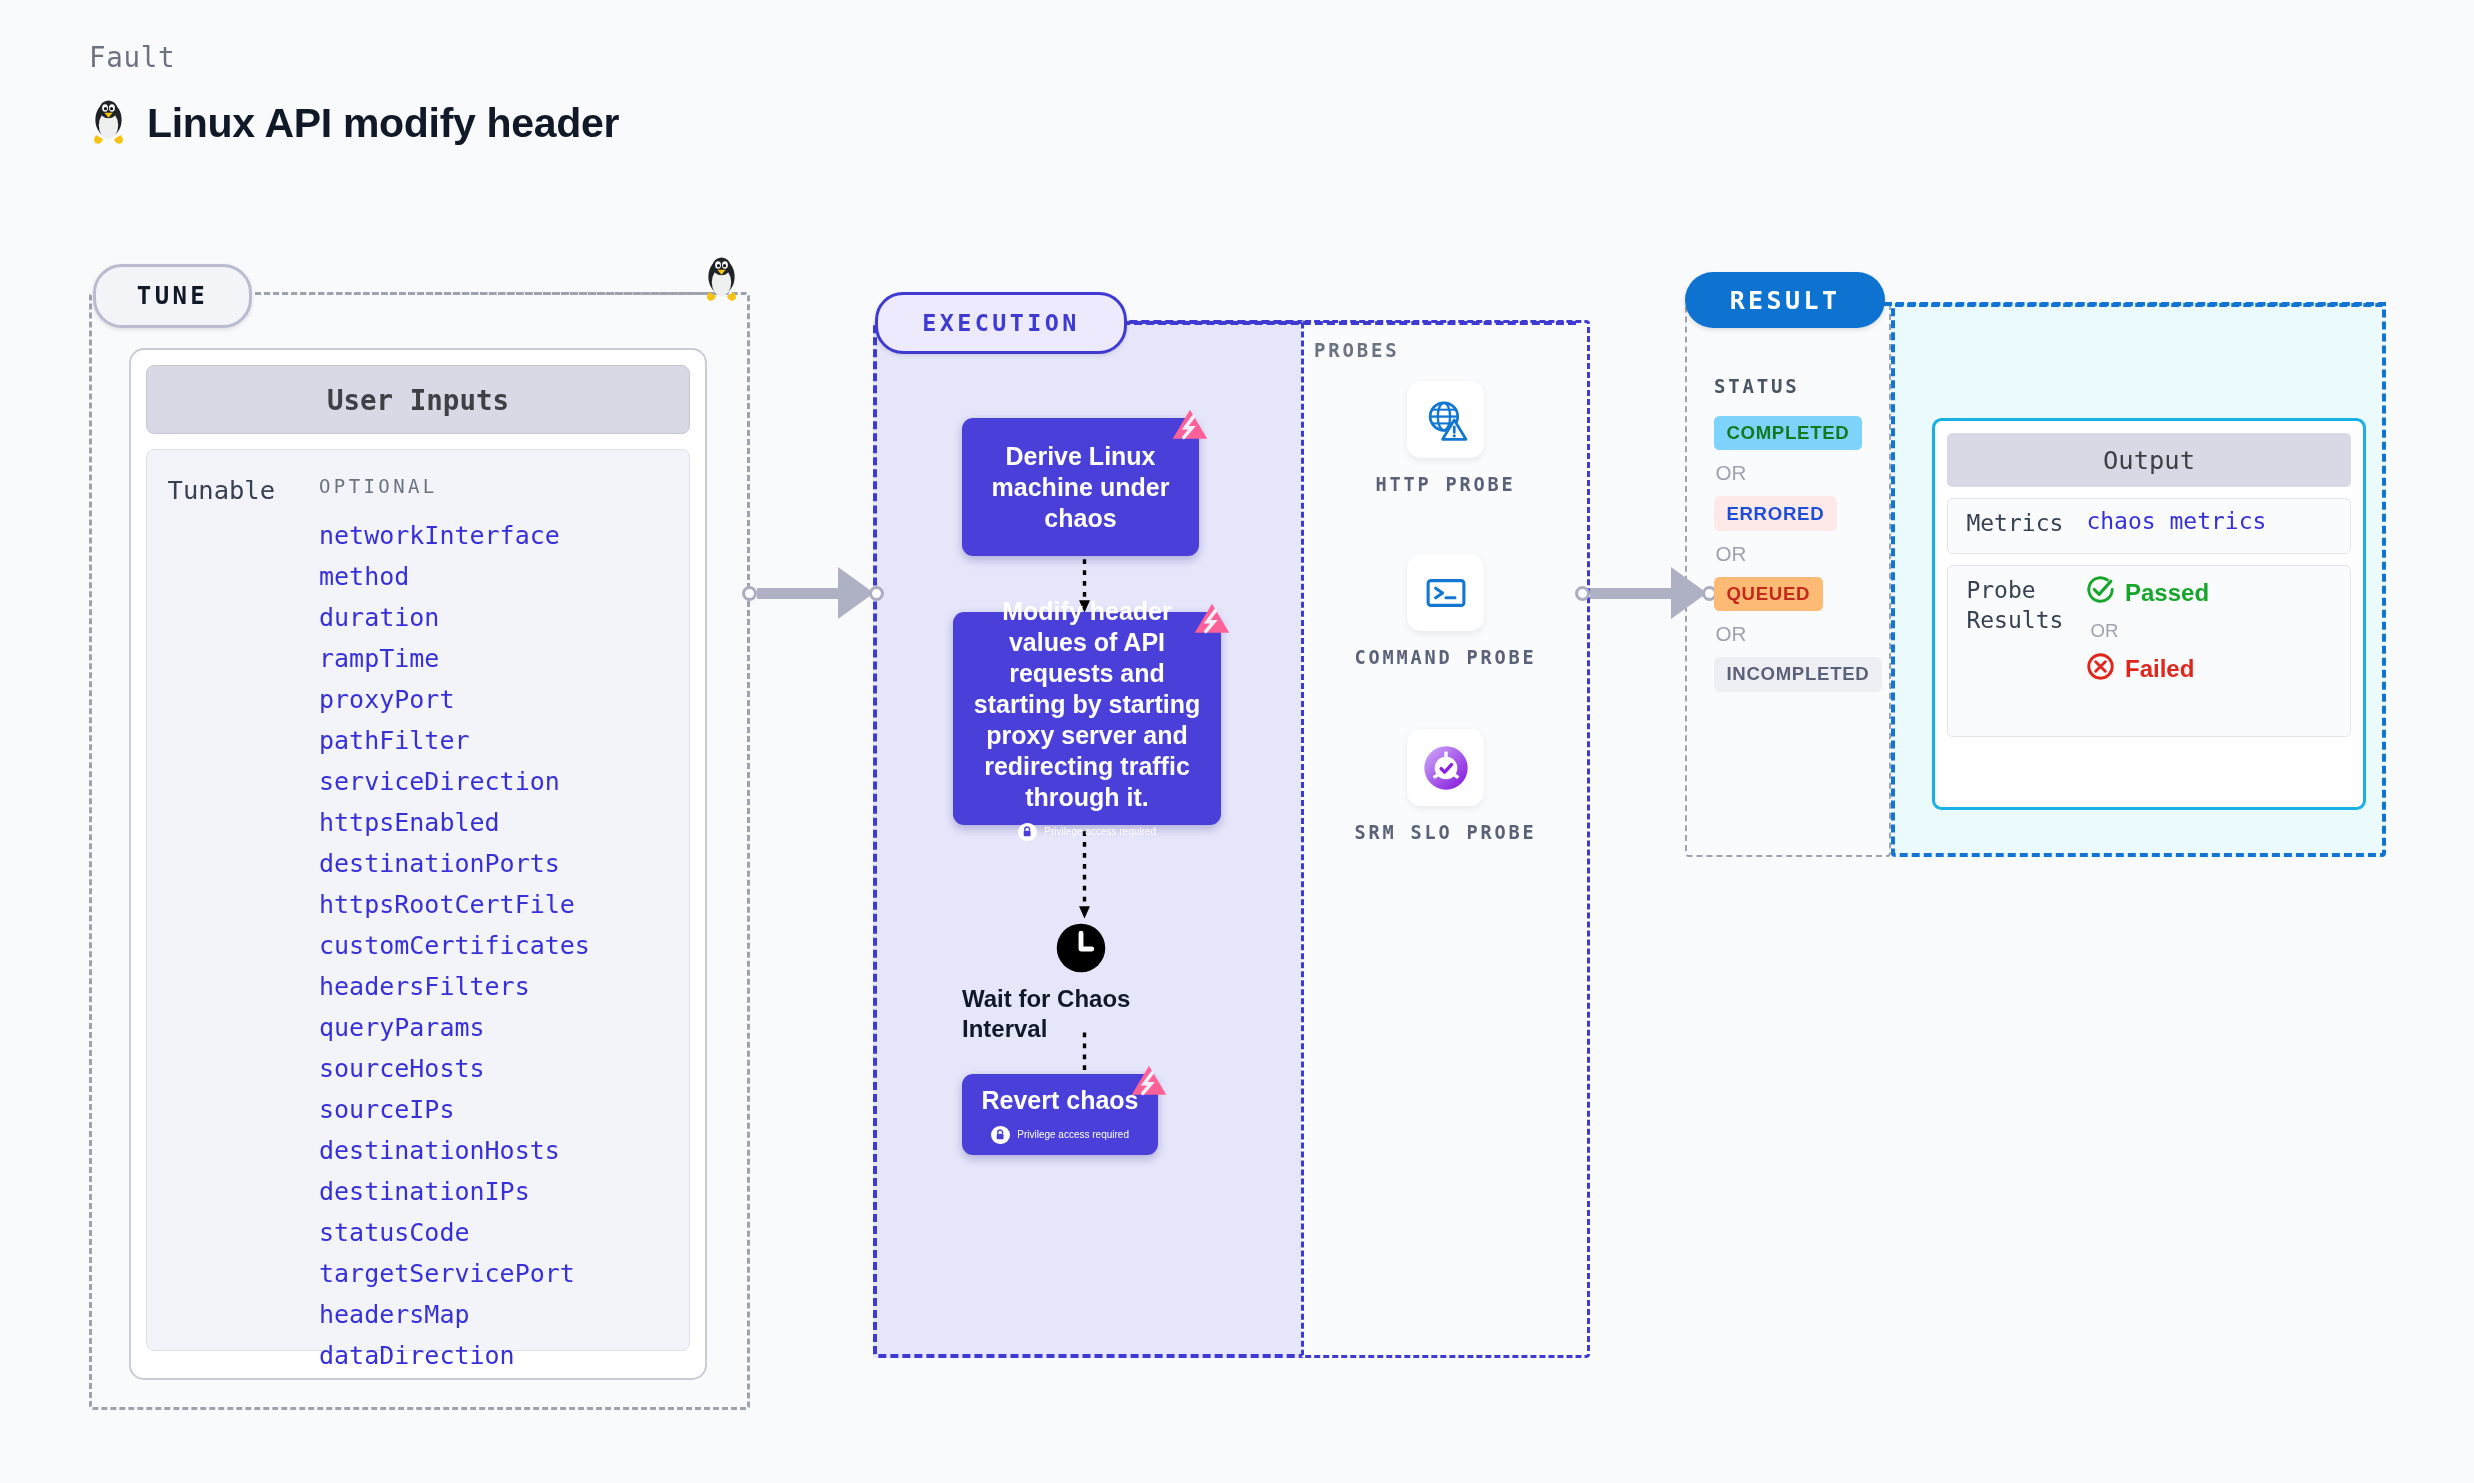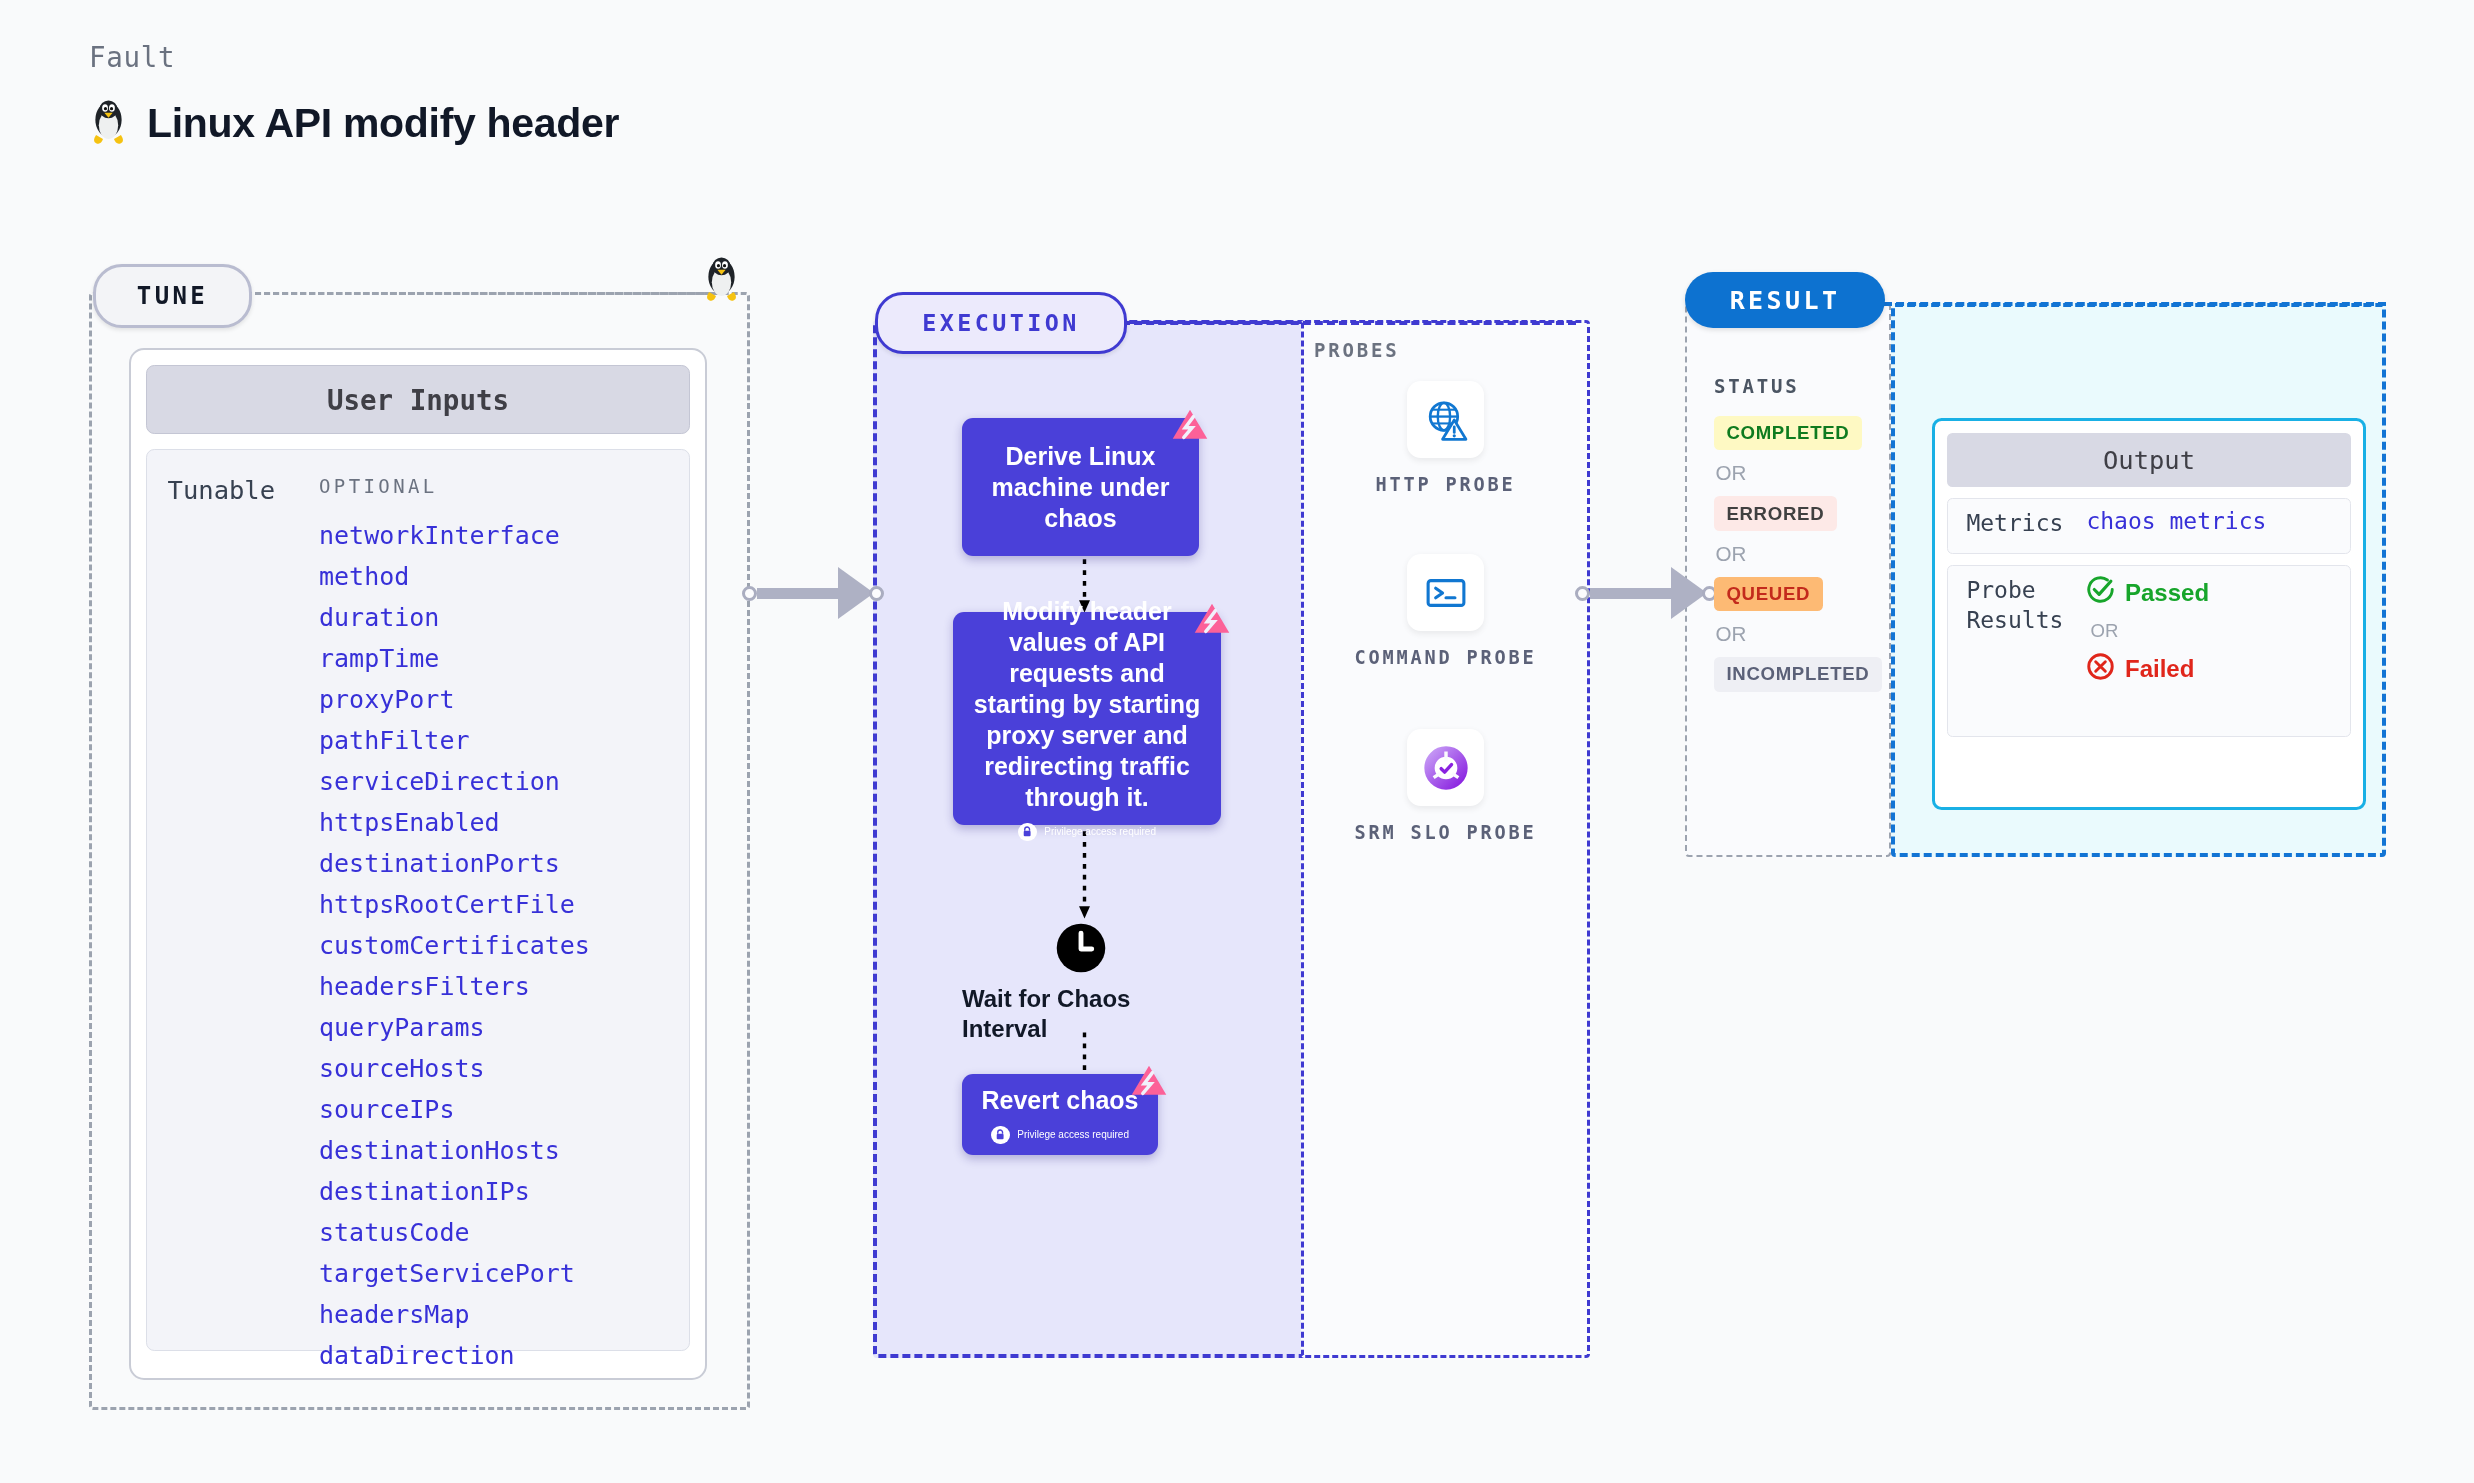--- a/index.html
+++ b/index.html
@@ -407,23 +407,23 @@
   <div class="dot" style="margin-left:-5.5px"></div>
 </div>
 
 <div id="result-status-panel" class="dashed"></div>
 <div id="result-panel" class="dashed"></div>
 <div id="result-dash-line"></div>
 <div id="result-badge">RESULT</div>
 <div id="status-label">STATUS</div>
 
 <div class="statuses">
-  <span class="st-badge" id="st0" style="background: #fef9c3; color: rgb(15, 123, 31);">COMPLETED</span>
+  <span class="st-badge" id="st0" style="background: #7dd3fc; color: rgb(15, 123, 31);">COMPLETED</span>
   <div class="or-text">OR</div>
-  <span class="st-badge" id="st1" style="background: rgb(253, 233, 231); color: #404040;">ERRORED</span>
+  <span class="st-badge" id="st1" style="background: rgb(253, 233, 231); color: #1d4ed8;">ERRORED</span>
   <div class="or-text">OR</div>
   <span class="st-badge" id="st2" style="background: #fdba74; color: rgb(195, 42, 28);">QUEUED</span>
   <div class="or-text">OR</div>
   <span class="st-badge" id="st3" style="background: rgb(238, 239, 244); color: rgb(91, 97, 120);">INCOMPLETED</span>
 </div>
 
 <div id="output-card">
   <div id="output-header">Output</div>
   <div class="out-row">
     <div class="out-key">Metrics</div>

